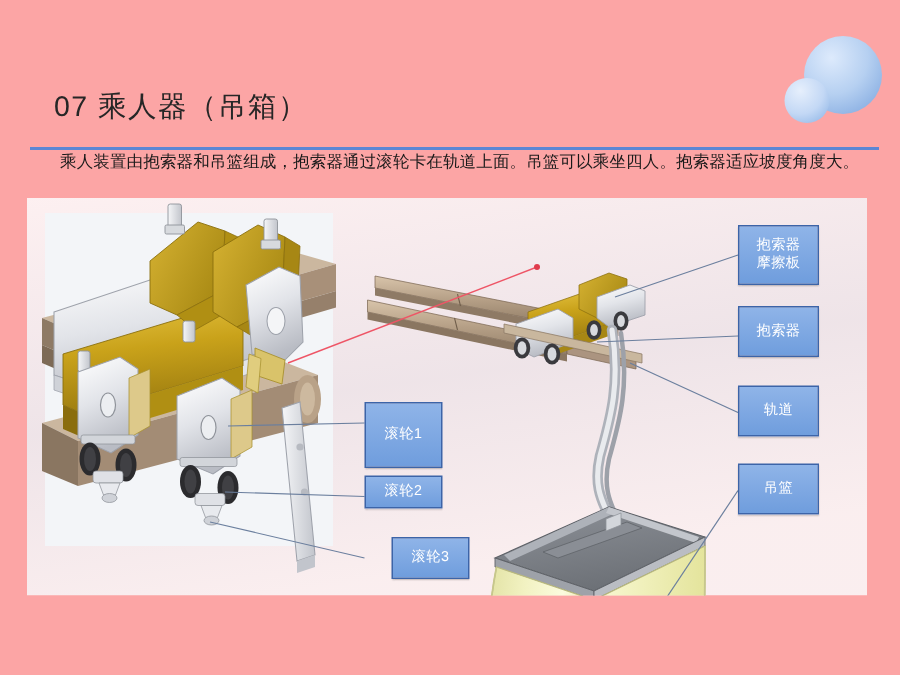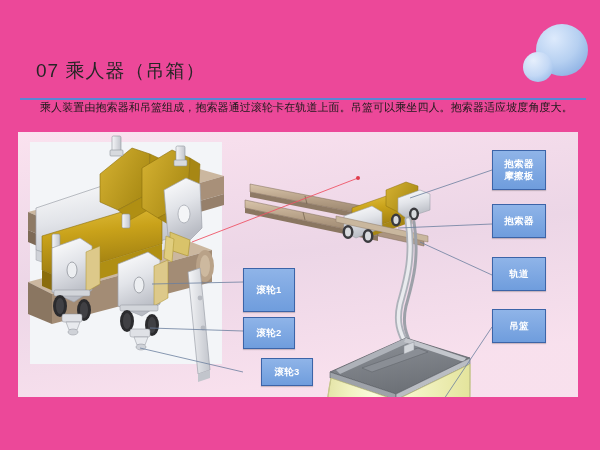--- a/index.html
+++ b/index.html
@@ -4,21 +4,21 @@
 <title>07 乘人器（吊箱）</title>
 <style>
   html,body{margin:0;padding:0;}
   body{
     width:600px;height:450px;
     background:#ffffff;
     font-family:"Liberation Sans","DejaVu Sans",sans-serif;
     overflow:hidden;
     position:relative;
   }
-  .slide{position:absolute;inset:0;width:600px;height:450px;background:#ec4899;overflow:hidden;}
+  .slide{position:absolute;inset:0;width:600px;height:450px;background:#fca5a5;overflow:hidden;}
 
   
   .deco{position:absolute;top:0;right:0;width:110px;height:100px;pointer-events:none;}
   .title{
     position:absolute;left:36px;top:58px;
     font-size:19px;color:#262626;letter-spacing:1px;
     white-space:nowrap;
   }
   .divider{
     position:absolute;left:20px;top:98px;width:566px;height:2px;
@@ -39,32 +39,31 @@
     box-sizing:border-box;
     background:linear-gradient(180deg,#8fb4e8 0%,#6f9ddd 100%);
     border:1px solid #3c64a8;
     color:#ffffff;
     font-size:9.5px;
     line-height:12px;
     display:flex;align-items:center;justify-content:center;
     text-align:center;
     letter-spacing:.3px;
     box-shadow:0 1px 1px rgba(0,0,0,.18);
-    font-weight:bold;
   }
   .label span{display:block;}
 
   
   #lb-friction{left:492px;top:150px;width:54px;height:40px;}
   #lb-grip    {left:492px;top:204px;width:54px;height:34px;}
   #lb-rail    {left:492px;top:257px;width:54px;height:34px;}
   #lb-cabin   {left:492px;top:309px;width:54px;height:34px;}
   
   #lb-roller1 {left:243px;top:268px;width:52px;height:44px;}
-  #lb-roller2 {left:243px;top:317px;width:52px;height:32px;}
+  #lb-roller2 {left:243px;top:317px;width:52px;height:22px;}
   #lb-roller3 {left:261px;top:358px;width:52px;height:28px;}
 </style>
 </head>
 <body>
 
 <div class="slide">
 
   <svg class="deco" viewBox="0 0 110 100">
     <defs>
       <radialGradient id="gBig" cx="35%" cy="28%" r="78%">

